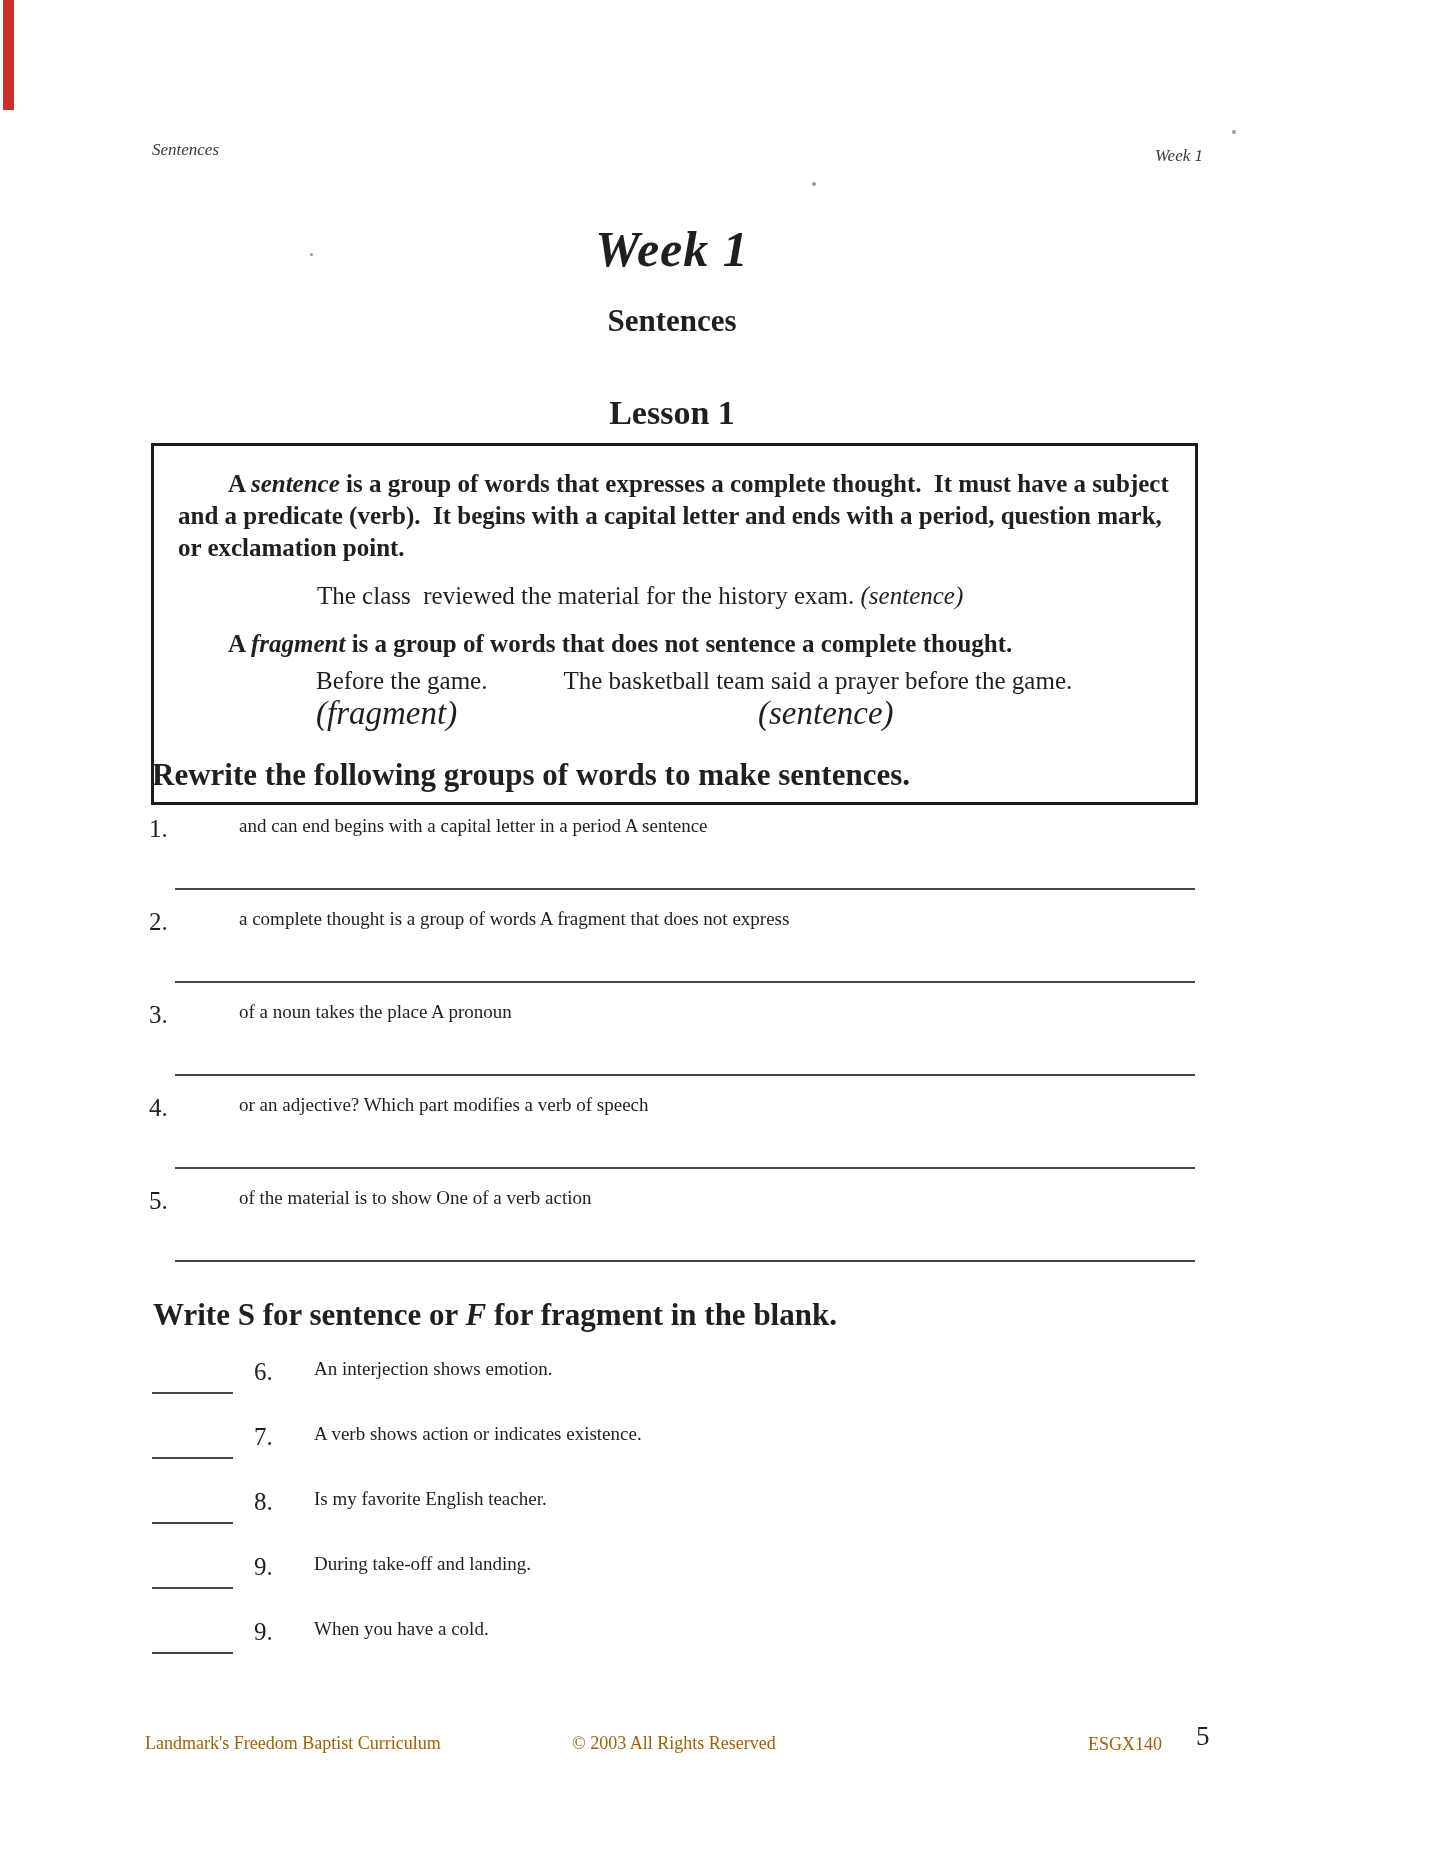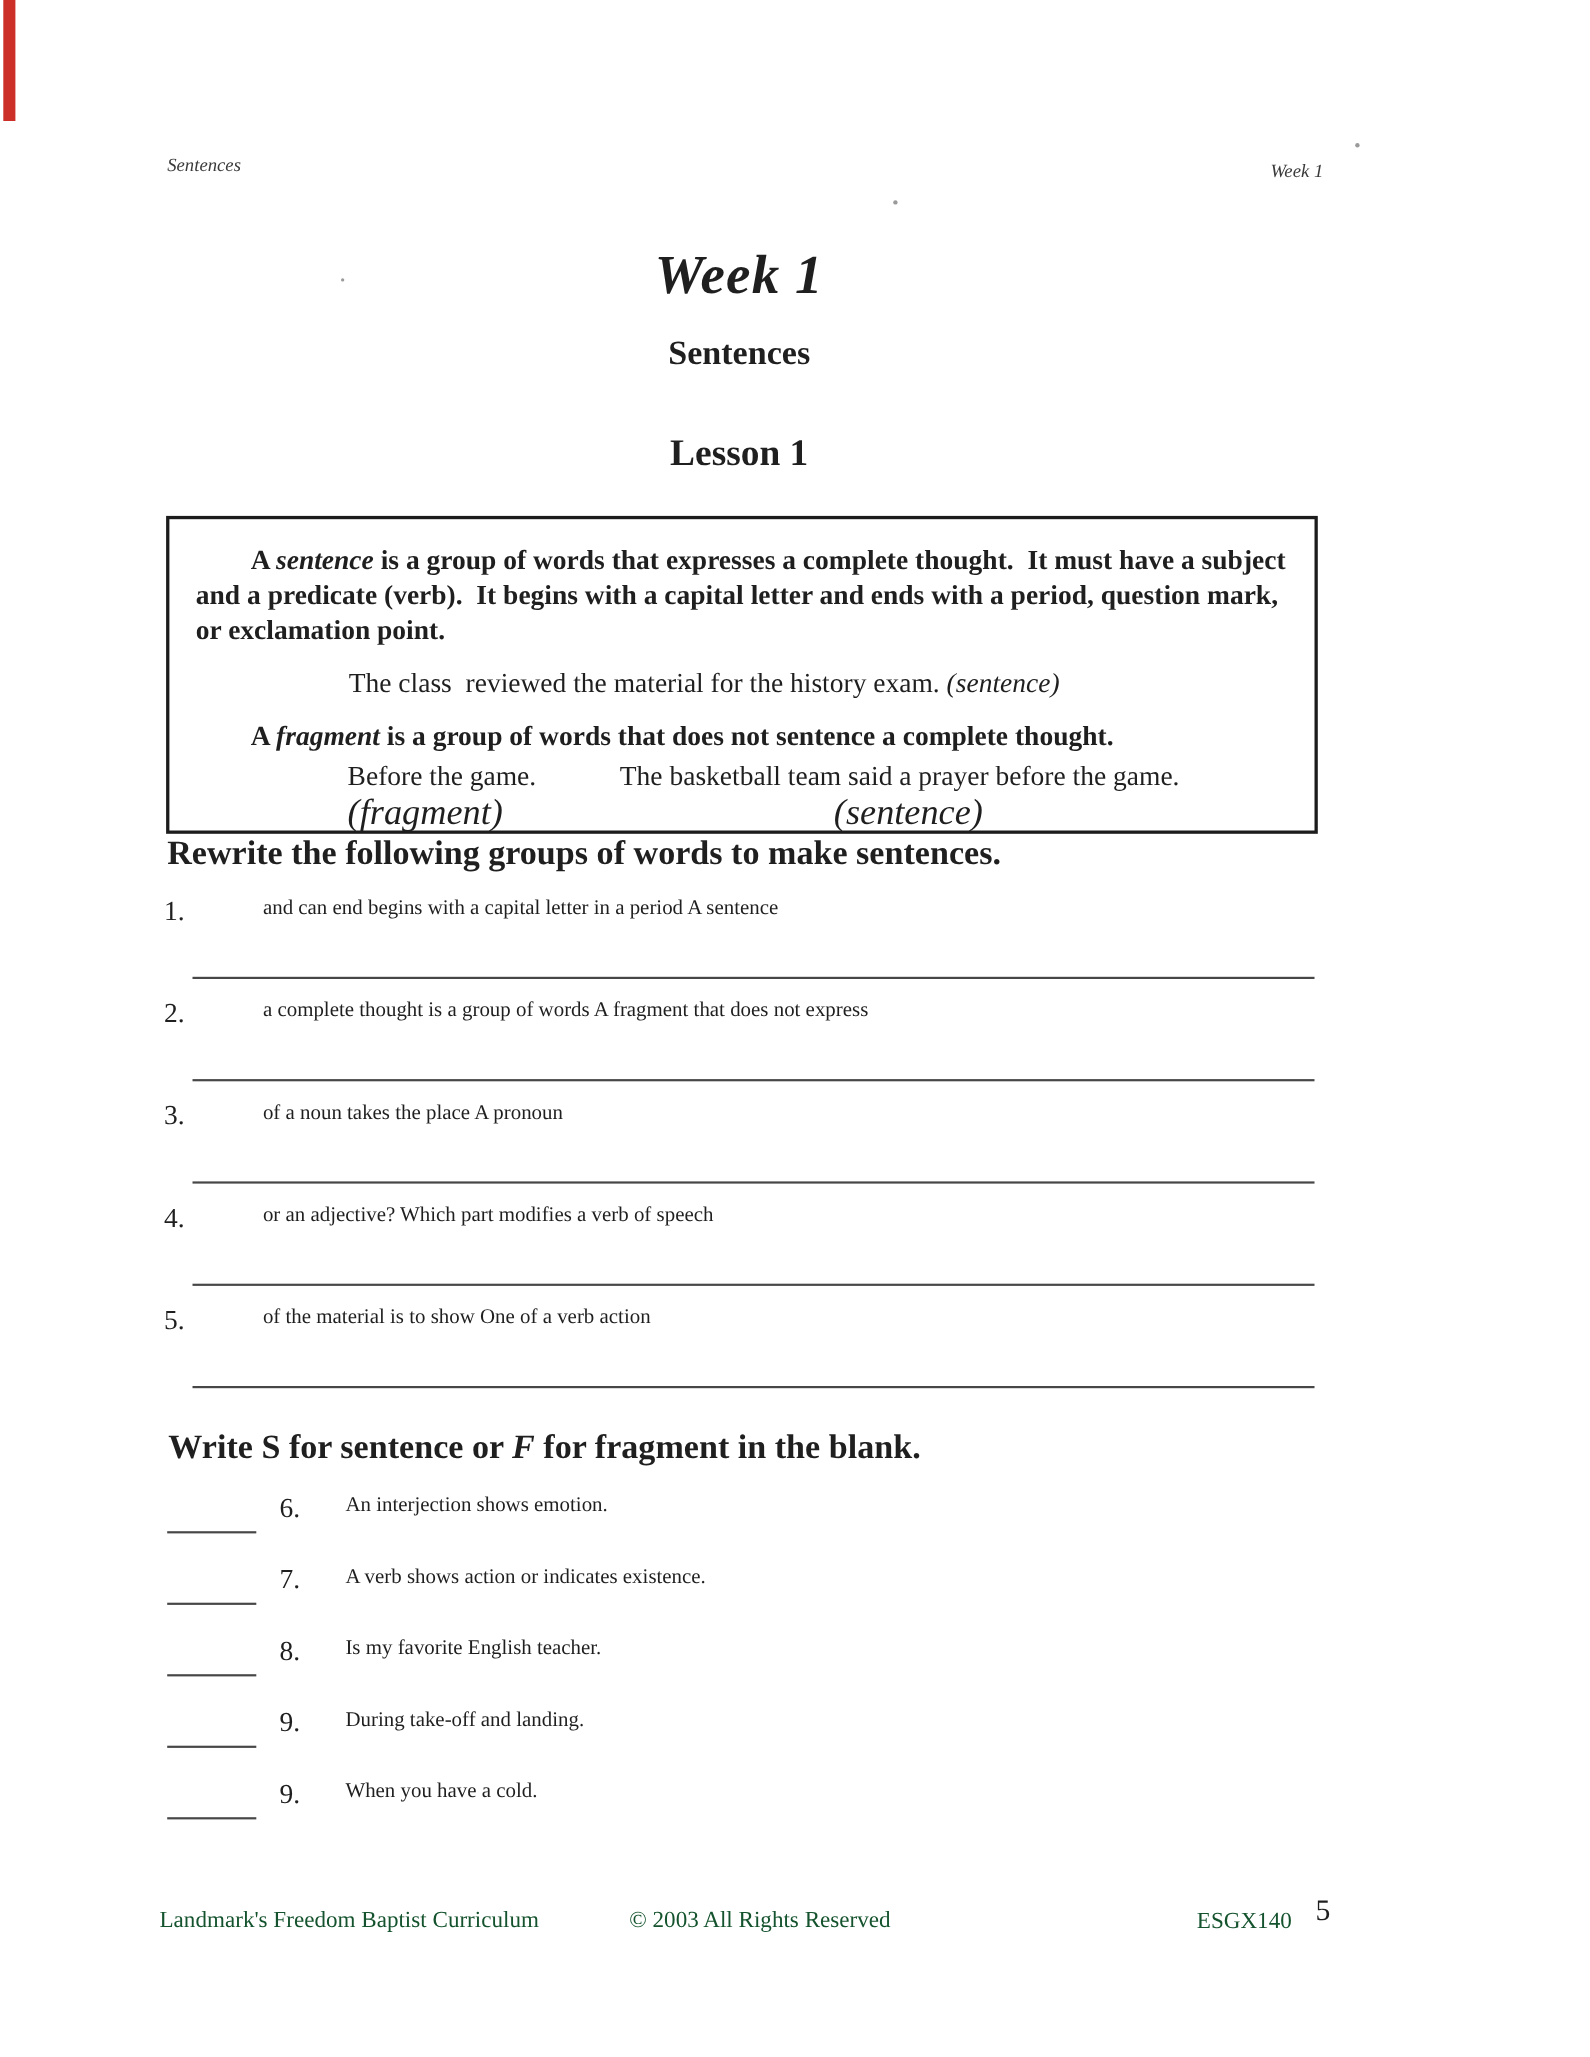--- a/index.html
+++ b/index.html
@@ -15,21 +15,21 @@
   .abs { position:absolute; }
   .red-bar { left:3px; top:0; width:11px; height:110px; background:#cb2f27; }
   .corner { font-style:italic; font-size:17px; color:#3a3a3a; }
   .hdr-left  { left:152px; top:140px; }
   .hdr-right { left:1155px; top:146px; }
   .center-band { left:128px; width:1088px; text-align:center; }
   .page-title { top:220px; font-size:50px; font-weight:700; font-style:italic; letter-spacing:1px; }
   .page-subtitle { top:303px; font-size:31px; font-weight:700; }
   .lesson { top:394px; font-size:34px; font-weight:700; }
   .defbox {
-    left:151px; top:469px; width:1047px; height:289px;
+    left:151px; top:443px; width:1047px; height:362px;
     border:3px solid #1c1c1c;
   }
   .defbox .para {
     position:absolute; font-size:25px; line-height:32px;
     font-weight:700; white-space:pre-wrap;
   }
   .defbox .p1 { left:24px; right:12px; top:22px; text-indent:50px; }
   .defbox .p2 { left:74px; top:182px; }
   .defbox .example { position:absolute; font-size:25px; white-space:pre-wrap; }
   .ex1 { left:163px; top:136px; }
@@ -45,21 +45,21 @@
   .q-num  { font-size:25px; }
   .q-text { font-size:19px; }
   .answer-line {
     left:175px; width:1020px; height:0;
     border-top:2px solid #474747;
   }
   .blank-line {
     left:152px; width:81px; height:0;
     border-bottom:2px solid #474747;
   }
-  .footer-text { font-size:21px; color:#14532d; }
+  .footer-text { font-size:18px; color:#a16207; }
   .foot-pub  { left:145px; top:1733px; }
   .foot-copy { left:572px; top:1733px; }
   .foot-code { left:1088px; top:1734px; }
   .foot-page { left:1196px; top:1721px; font-size:27px; color:#1f1f1f; }
   .speck { width:4px; height:4px; border-radius:50%; background:#9a9a9a; }
 </style>
 </head>
 <body>
 
 <div class="page">

